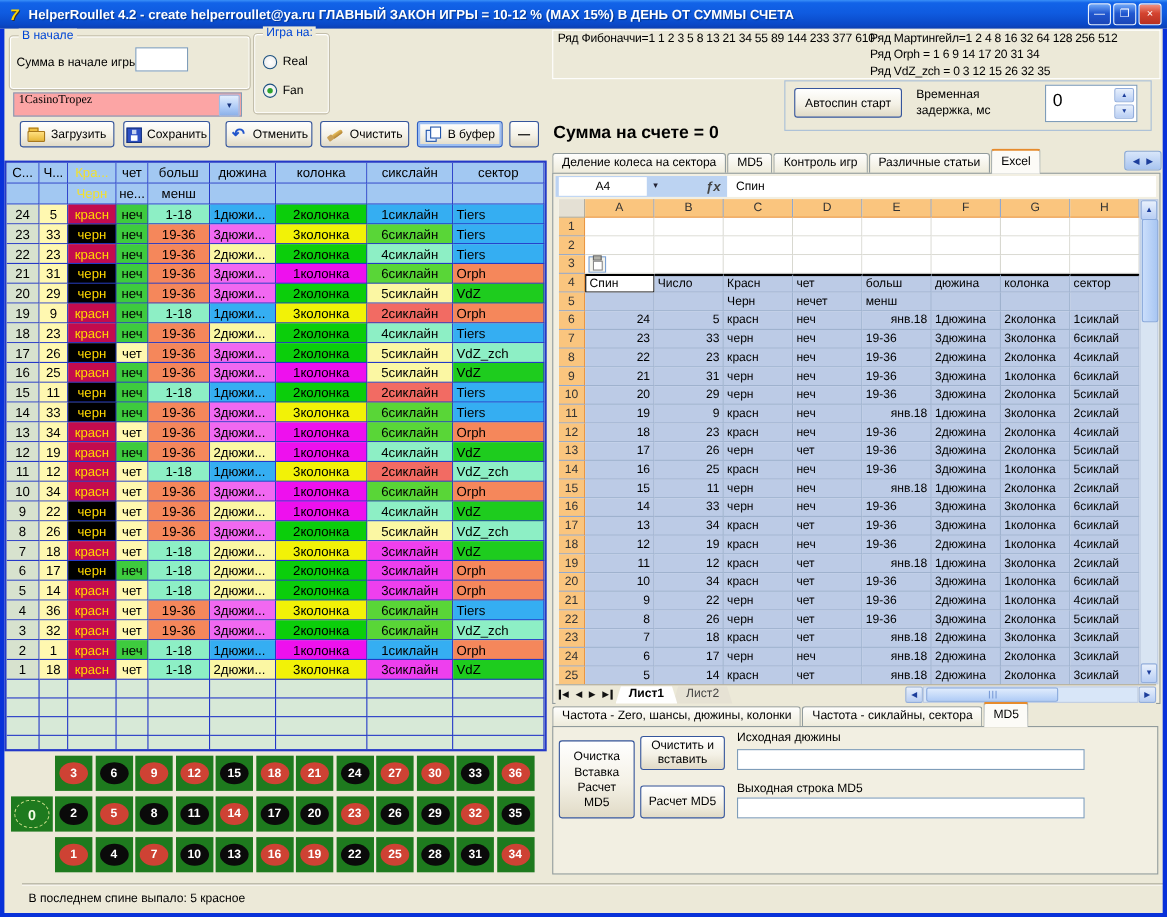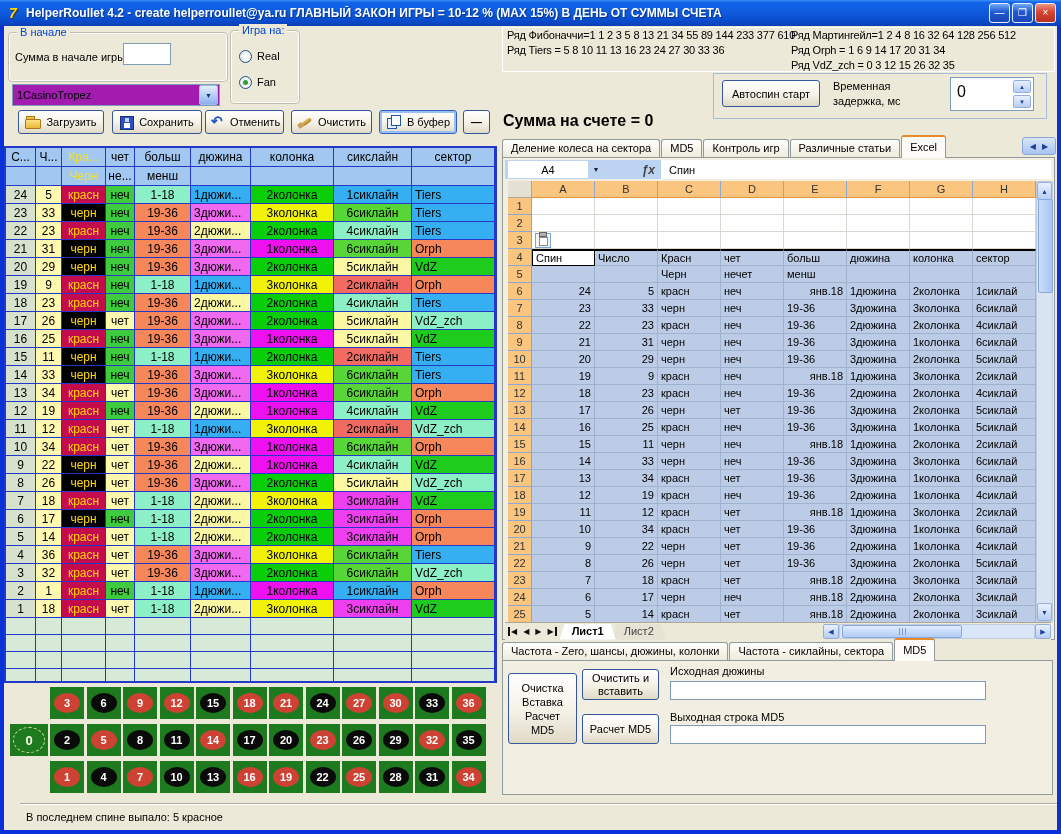--- a/index.html
+++ b/index.html
@@ -23,28 +23,28 @@
   .grplabel{position:absolute;top:-7px;left:8px;background:#ECE9D8;padding:0 3px;color:#0046D5;font-size:11px;}
   .grp-start{left:8px;top:32px;width:218px;height:48px;}
   .sumlabel{position:absolute;left:6px;top:18px;font-size:11px;color:#000;}
   .suminput{position:absolute;left:114px;top:10px;width:48px;height:22px;border:1px solid #7F9DB9;box-sizing:border-box;font-size:11px;padding:0 3px;}
   .grp-game{left:230px;top:30px;width:68px;height:72px;}
   .gopts{position:absolute;left:8px;top:12px;}
   .radiorow{display:flex;align-items:center;gap:5px;height:26px;font-size:11px;}
   .radio{width:11px;height:11px;border-radius:50%;border:1px solid #1C5180;background:radial-gradient(#FFF,#E8E8E8);position:relative;}
   .radio.on::after{content:"";position:absolute;left:3px;top:3px;width:5px;height:5px;border-radius:50%;background:#2DA12D;}
   
-  .combo{position:absolute;left:12px;top:84px;width:208px;height:22px;background:#a21caf;border:1px solid #7F9DB9;box-sizing:border-box;display:flex;align-items:center;font-size:11px;}
+  .combo{position:absolute;left:12px;top:84px;width:208px;height:22px;background:#fca5a5;border:1px solid #7F9DB9;box-sizing:border-box;display:flex;font-size:11px;font-family:Liberation Serif, serif;}
   .combo-text{flex:1;padding-left:4px;}
   .combo-arrow{width:17px;height:18px;margin:1px;background:linear-gradient(#E3EEFD,#AECBF7 60%,#8BB0E8);border:1px solid #9CBEE8;border-radius:2px;font-size:7px;color:#17337C;display:flex;align-items:center;justify-content:center;}
   
   .xpbtn{position:absolute;height:24px;background:linear-gradient(180deg,#FFFFFF,#F4F1E6 55%,#E0DAC6);border:1px solid #35559C;border-radius:3px;font-size:11px;font-family:inherit;display:flex;align-items:center;justify-content:center;gap:5px;padding:0 4px;box-sizing:border-box;color:#000;cursor:default;}
   .xpbtn.focused{box-shadow:inset 0 0 0 2px #9CBEF2;border-color:#2E5FC4;}
   .btn-load{left:18px;top:110px;width:86px;}
-  .btn-save{left:112px;top:110px;width:90px;}
+  .btn-save{left:112px;top:110px;width:79px;}
   .btn-undo{left:205px;top:110px;width:79px;}
   .btn-clear{left:291px;top:110px;width:81px;}
   .btn-buffer{left:379px;top:110px;width:78px;}
   .btn-collapse{left:463px;top:110px;width:27px;font-weight:bold;}
   
   .ico{width:16px;height:14px;position:relative;display:inline-block;flex:none;}
   .ico-open-folder::before{content:"";position:absolute;left:1px;top:1px;width:7px;height:3px;background:#F0C040;border:1px solid #A8781A;}
   .ico-open-folder::after{content:"";position:absolute;left:0;top:4px;width:14px;height:8px;background:linear-gradient(#FFE080,#E8B838);border:1px solid #A8781A;border-radius:1px;}
   .ico-floppy{background:#2E4FC4;border:1px solid #17337C;width:12px;height:12px;margin-top:1px;}
   .ico-floppy::before{content:"";position:absolute;left:3px;bottom:1px;width:6px;height:5px;background:#FFF;}
@@ -655,21 +655,20 @@
         </div>
         <div class="rcell">
           <div class="rnum r">34</div>
         </div>
       </div>
   </div>
 
   <div class="seqbox">
     <div class="seqcol c1">
         <div class="seqline">Ряд Фибоначчи=1 1 2 3 5 8 13 21 34 55 89 144 233 377 610</div>
-        <div class="seqline">Ряд Tiers = 5 8 10 11 13 16 23 24 27 30 33 36</div>
       </div>
     <div class="seqcol c2">
         <div class="seqline">Ряд Мартингейл=1 2 4 8 16 32 64 128 256 512</div>
         <div class="seqline">Ряд Orph = 1 6 9 14 17 20 31 34</div>
         <div class="seqline">Ряд VdZ_zch = 0 3 12 15 26 32 35</div>
       </div>
   </div>
 
   <div class="autobox"></div>
   <button class="xpbtn autospin">Автоспин старт</button>

